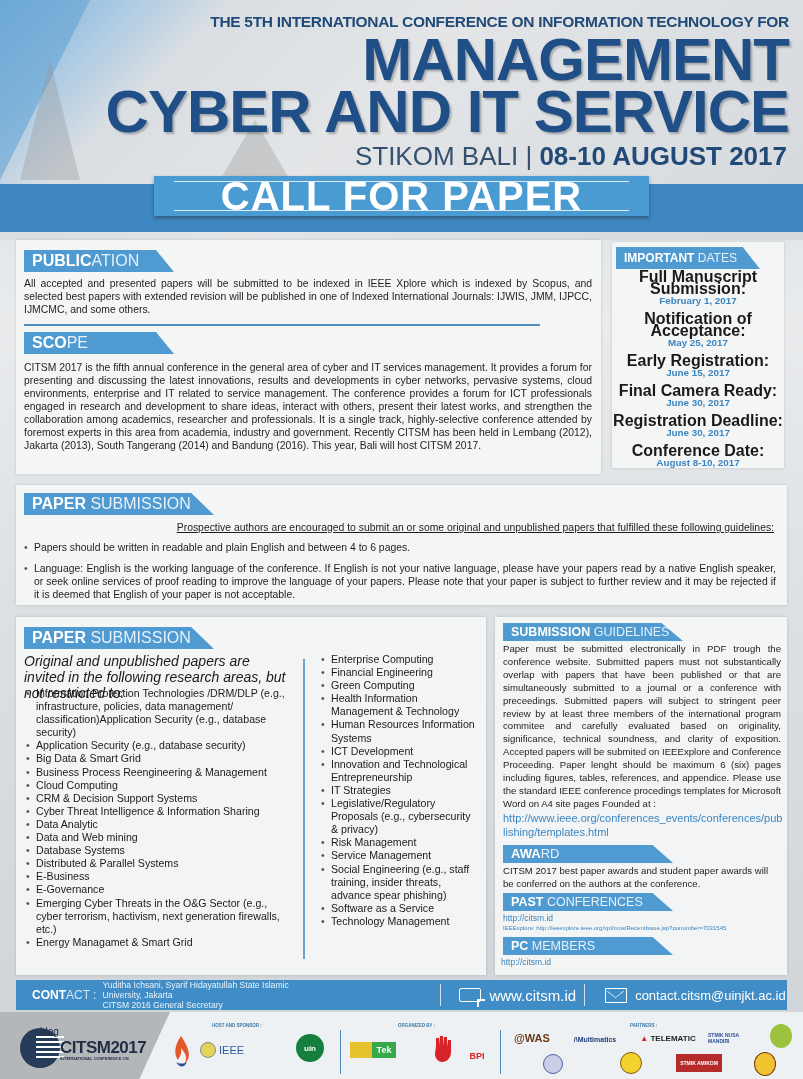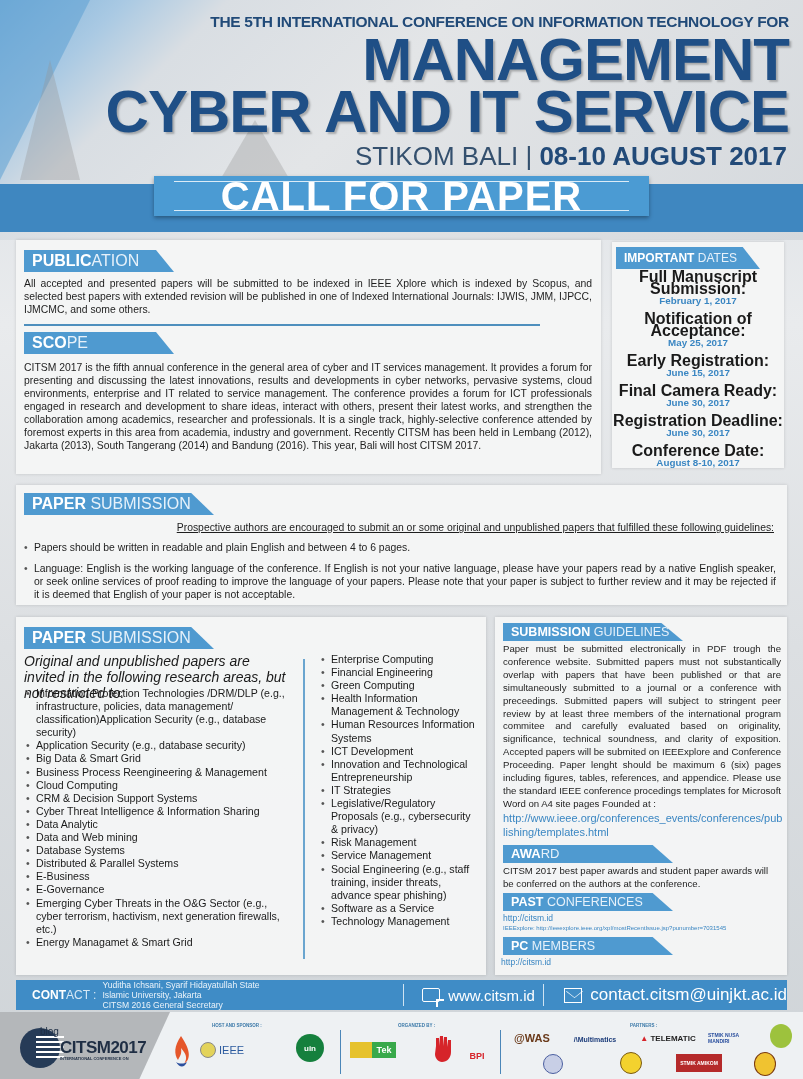--- a/index.html
+++ b/index.html
@@ -97,21 +97,21 @@
   .contact-label { font-size: 12px; margin-left: 16px; white-space: nowrap; }
   .contact-label b { font-weight: bold; }
   .contact-label span { color: #d6e8f5; }
   .contact-person { font-size: 8.6px; line-height: 10px; margin-left: 6px; color: #eaf3fa; width: 220px; }
   .vsep { width: 1px; height: 22px; background: #cfe3f2; margin: 0 8px; }
   .web-icon { width: 22px; height: 14px; border: 1.5px solid #fff; border-radius: 2px; margin-left: 10px; position: relative; }
   .web-icon::after { content: ""; position: absolute; right: -5px; bottom: -6px; width: 6px; height: 6px; border-left: 2px solid #fff; border-top: 2px solid #fff; transform: rotate(0deg); }
   .contact-web { font-size: 15px; margin-left: 8px; white-space: nowrap; }
   .mail-icon { width: 22px; height: 15px; border: 1.5px solid #fff; position: relative; margin-left: 12px; }
   .mail-icon::before { content: ""; position: absolute; left: 1px; top: -6px; width: 16px; height: 16px; border-right: 1.5px solid #fff; border-bottom: 1.5px solid #fff; transform: scale(0.7,0.55) rotate(45deg); }
-  .contact-mail { font-size: 17px; margin-left: 8px; white-space: nowrap; }
+  .contact-mail { font-size: 13px; margin-left: 8px; white-space: nowrap; }
 
   
   .footer { left: 0; top: 1012px; width: 803px; height: 67px; background: #eef1f3; overflow: hidden; }
   .footer-logo-bg { left: 0; top: 0; width: 170px; height: 67px; background: #b4b7ba;
     clip-path: polygon(0 0, 100% 0, 82% 100%, 0 100%); }
   .logo-mark { left: 20px; top: 16px; width: 40px; height: 40px; border-radius: 50%; background: #263b57; }
   .logo-mark::after { content: ""; position: absolute; left: 16px; top: 8px; width: 28px; height: 24px;
     background: repeating-linear-gradient(180deg, #fff 0 2px, transparent 2px 5px); }
   .logo-blog { left: 40px; top: 14px; font-size: 10px; color: #1f2e44; }
   .logo-text { left: 60px; top: 26px; font-size: 17px; font-weight: bold; color: #1f2e44; letter-spacing: -0.5px; }

